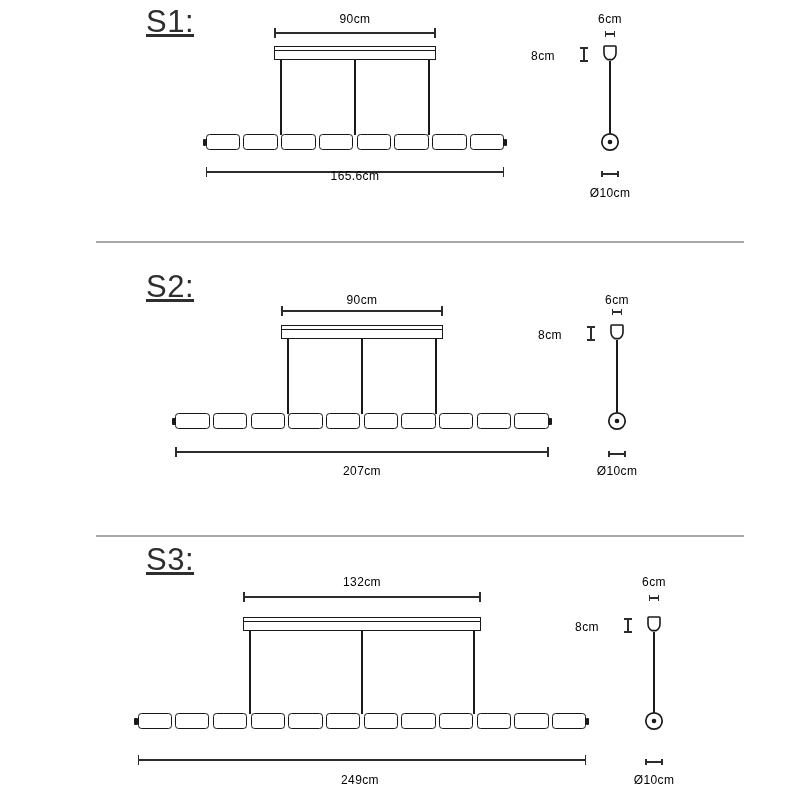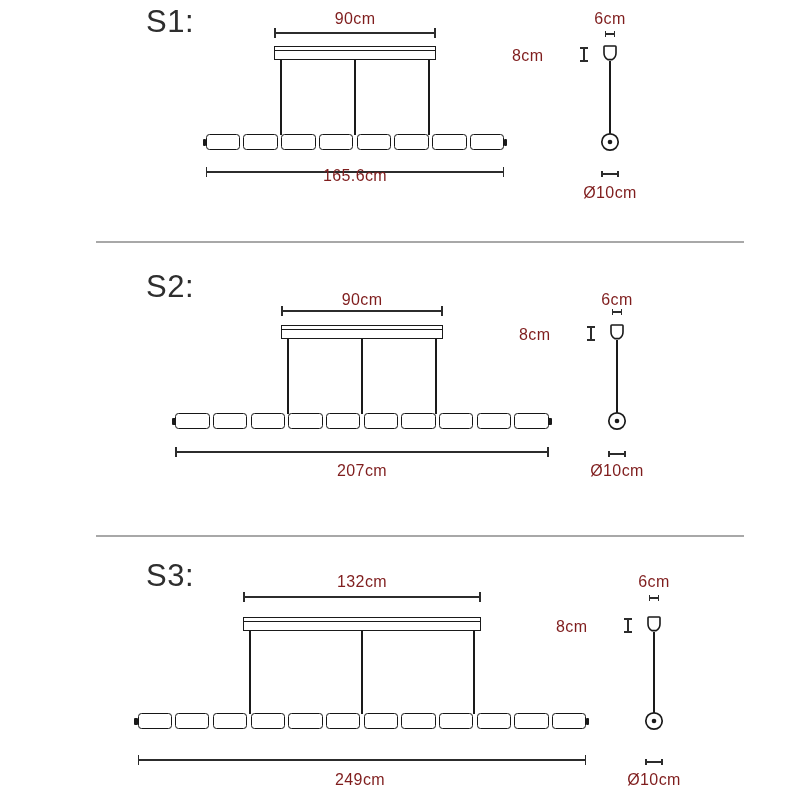--- a/index.html
+++ b/index.html
@@ -1,21 +1,21 @@
 <!DOCTYPE html>
 <html><head>
 <meta charset="utf-8">
 <style>
   html,body{margin:0;padding:0;background:#ffffff;}
   body{width:800px;height:800px;overflow:hidden;font-family:"Liberation Sans","DejaVu Sans",sans-serif;}
   #canvas{position:relative;width:800px;height:800px;background:#ffffff;}
-  .size-label{position:absolute;font-size:31px;line-height:32px;color:#2e2e2e;letter-spacing:0.5px;white-space:nowrap;}
-  .dim-text{position:absolute;font-size:16px;line-height:20px;color:#7f1d1d;letter-spacing:0.4px;white-space:nowrap;}
+  .size-label{position:absolute;font-size:31px;line-height:32px;color:#2e2e2e;letter-spacing:0.5px;white-space:nowrap;text-decoration:underline;}
+  .dim-text{position:absolute;font-size:12px;line-height:20px;color:#000000;letter-spacing:0.4px;white-space:nowrap;}
   .ctr{transform:translateX(-50%);}
-  .rt{text-align:left;}
+  .rt{text-align:center;}
   .dim-line{position:absolute;height:1.6px;background:#2c2c2c;}
   .dim-line::before,.dim-line::after{content:"";position:absolute;width:1.7px;height:9.5px;top:-4px;background:#2c2c2c;}
   .dim-line::before{left:0;}
   .dim-line::after{right:0;}
   .dim-line.small{height:1.5px;}
   .dim-line.small::before,.dim-line.small::after{height:6.5px;top:-2.5px;}
   .vdim{position:absolute;width:1.6px;background:#2c2c2c;}
   .vdim::before,.vdim::after{content:"";position:absolute;height:1.6px;width:7.5px;left:-3px;background:#2c2c2c;}
   .vdim::before{top:0;}
   .vdim::after{bottom:0;}
@@ -111,21 +111,21 @@
         <circle cx="25" cy="98" r="2.3" fill="#1a1a1a"></circle>
       </svg>
     <div class="dim-line small" style="left: 607.985px; top: 453px; width: 18.03px;"></div>
     <div class="dim-text ctr" style="left: 617px; top: 461px;">Ø10cm</div>
   <div class="cable" style="left: 287.015px; top: 338px; height: 76px;"></div>
       <div class="cable" style="left: 361.15px; top: 338px; height: 76px;"></div>
       <div class="cable" style="left: 435.285px; top: 338px; height: 76px;"></div>
     </div>
 
   <div class="row-group">
-    <div class="size-label" style="left: 146px; top: 560px;">S3:</div>
+    <div class="size-label" style="left: 146px; top: 544px;">S3:</div>
 
     <div class="dim-text ctr" style="left: 362px; top: 572px;">132cm</div>
     <div class="dim-line" style="left: 243.002px; top: 596px; width: 237.996px;"></div>
     <div class="canopy" style="left: 243.002px; top: 617px; width: 237.996px; height: 14px;">
       <div class="canopy-lip"></div>
     </div>
     <div class="bar" style="left: 137.526px; top: 713px; width: 448.947px; height: 16px;">
         <div class="bar-seg" style="left: 0px; width: 34.2956px;"></div>
         <div class="bar-seg" style="left: 37.6956px; width: 34.2956px;"></div>
         <div class="bar-seg" style="left: 75.3912px; width: 34.2956px;"></div>

